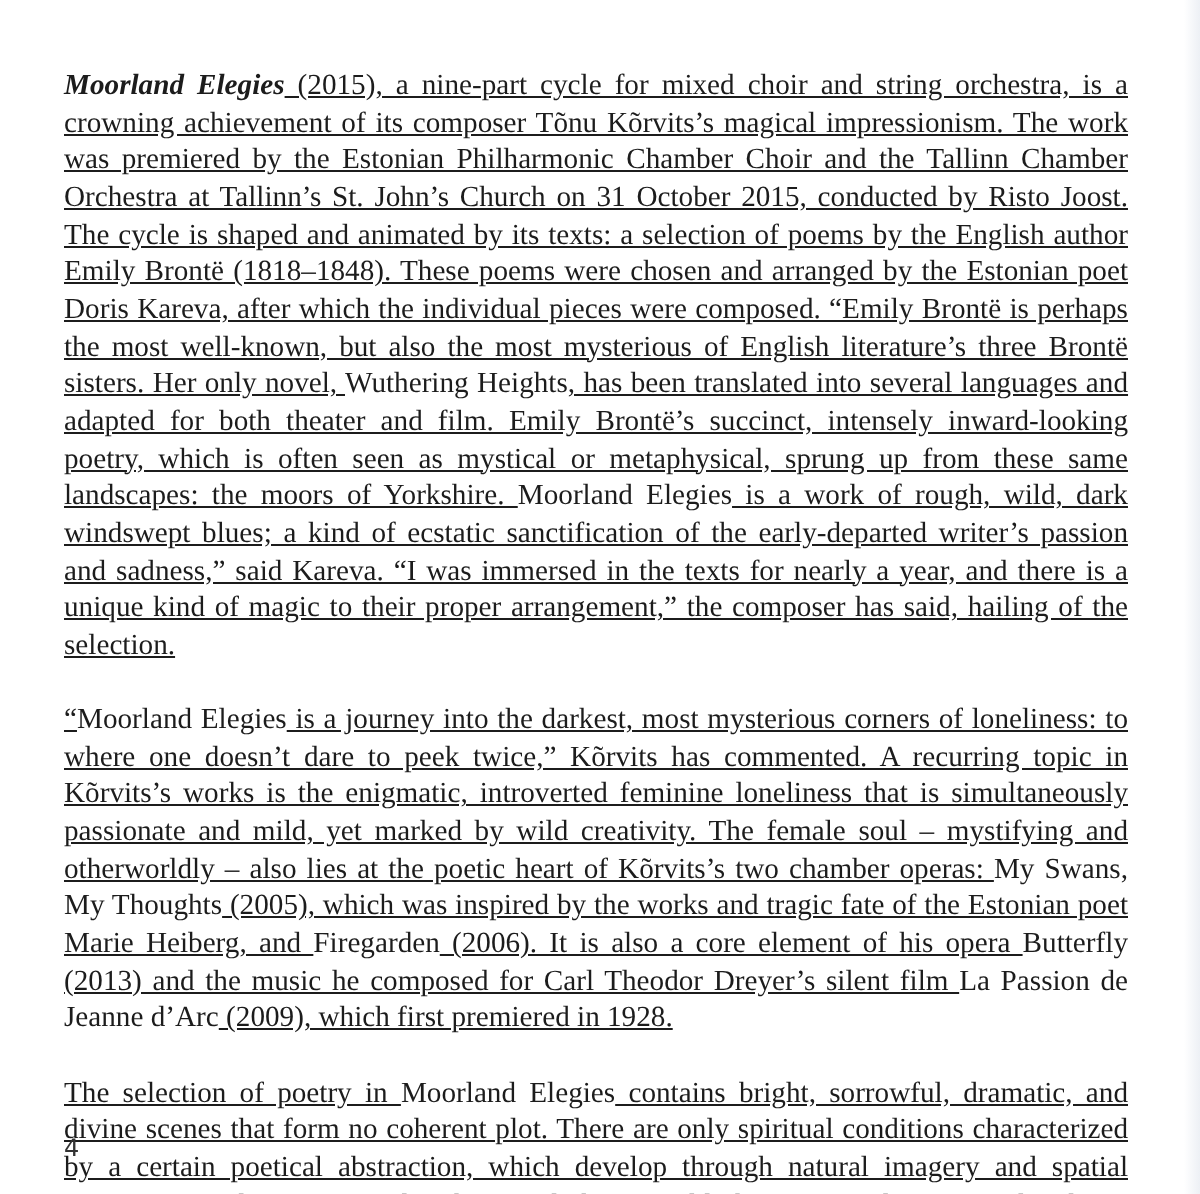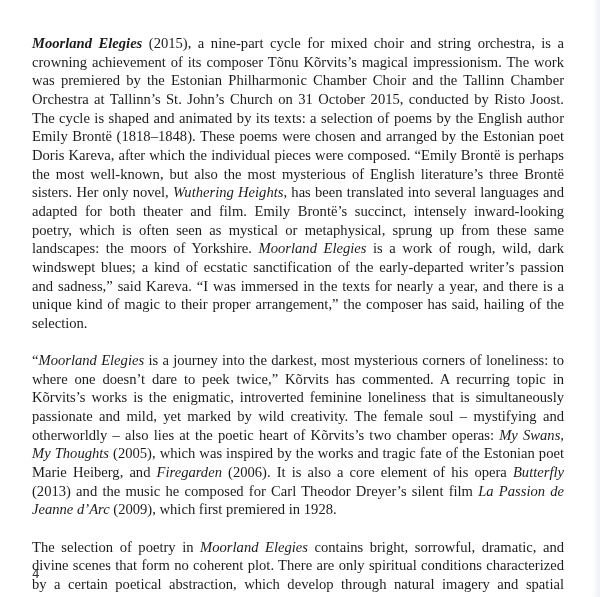--- a/index.html
+++ b/index.html
@@ -24,22 +24,23 @@
       color: #1c1c1c;
       text-align: justify;
     }
     .page p {
       margin: 0 0 18.65px 0;
       text-align: justify;
     }
     .page p:last-of-type { margin-bottom: 0; }
     .page .t {
       display: inline;
+      text-decoration: underline;
     }
-    .page .it { font-style: italic; }
+    .page .it { }
     .page .bi { font-style: italic; font-weight: bold; }
     .page-number {
       position: absolute;
       left: 32px;
       top: 567px;
       font-family: "DejaVu Sans", sans-serif;
       font-size: 12px;
       color: #333;
     }
     .edge-shadow {

